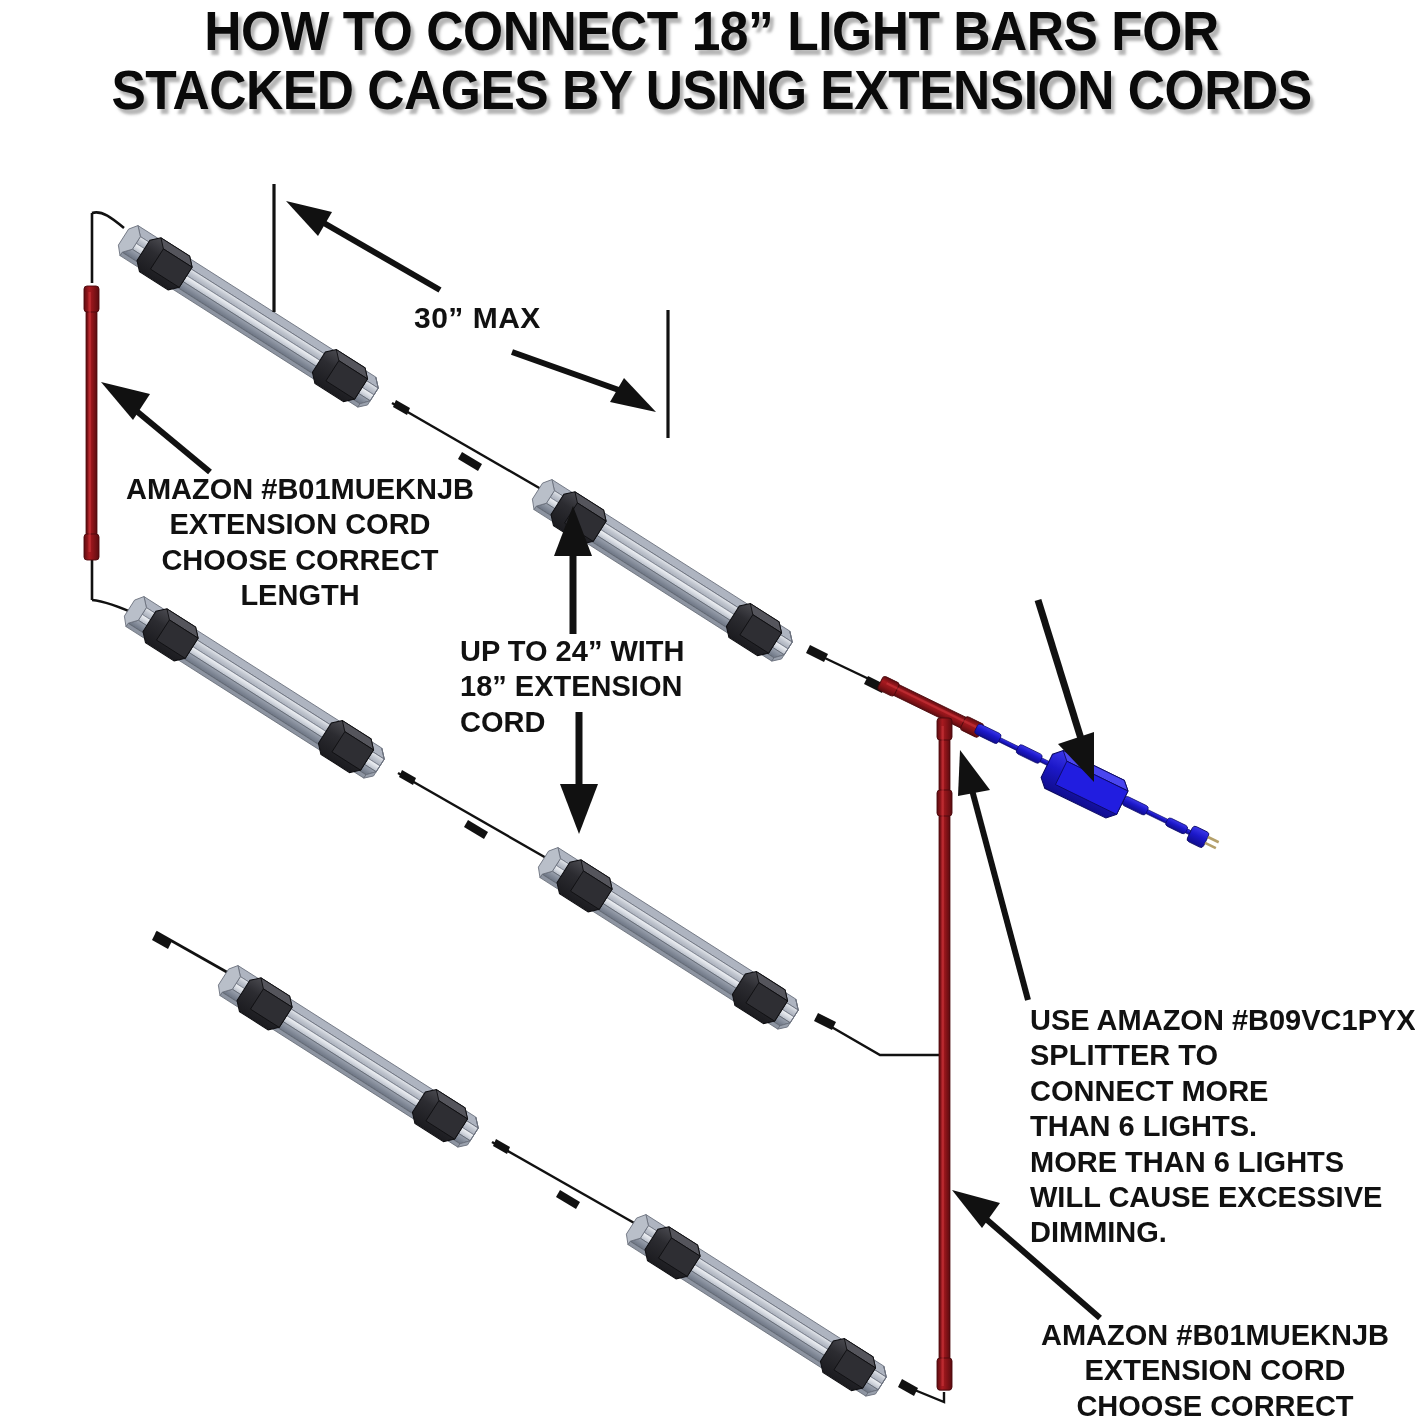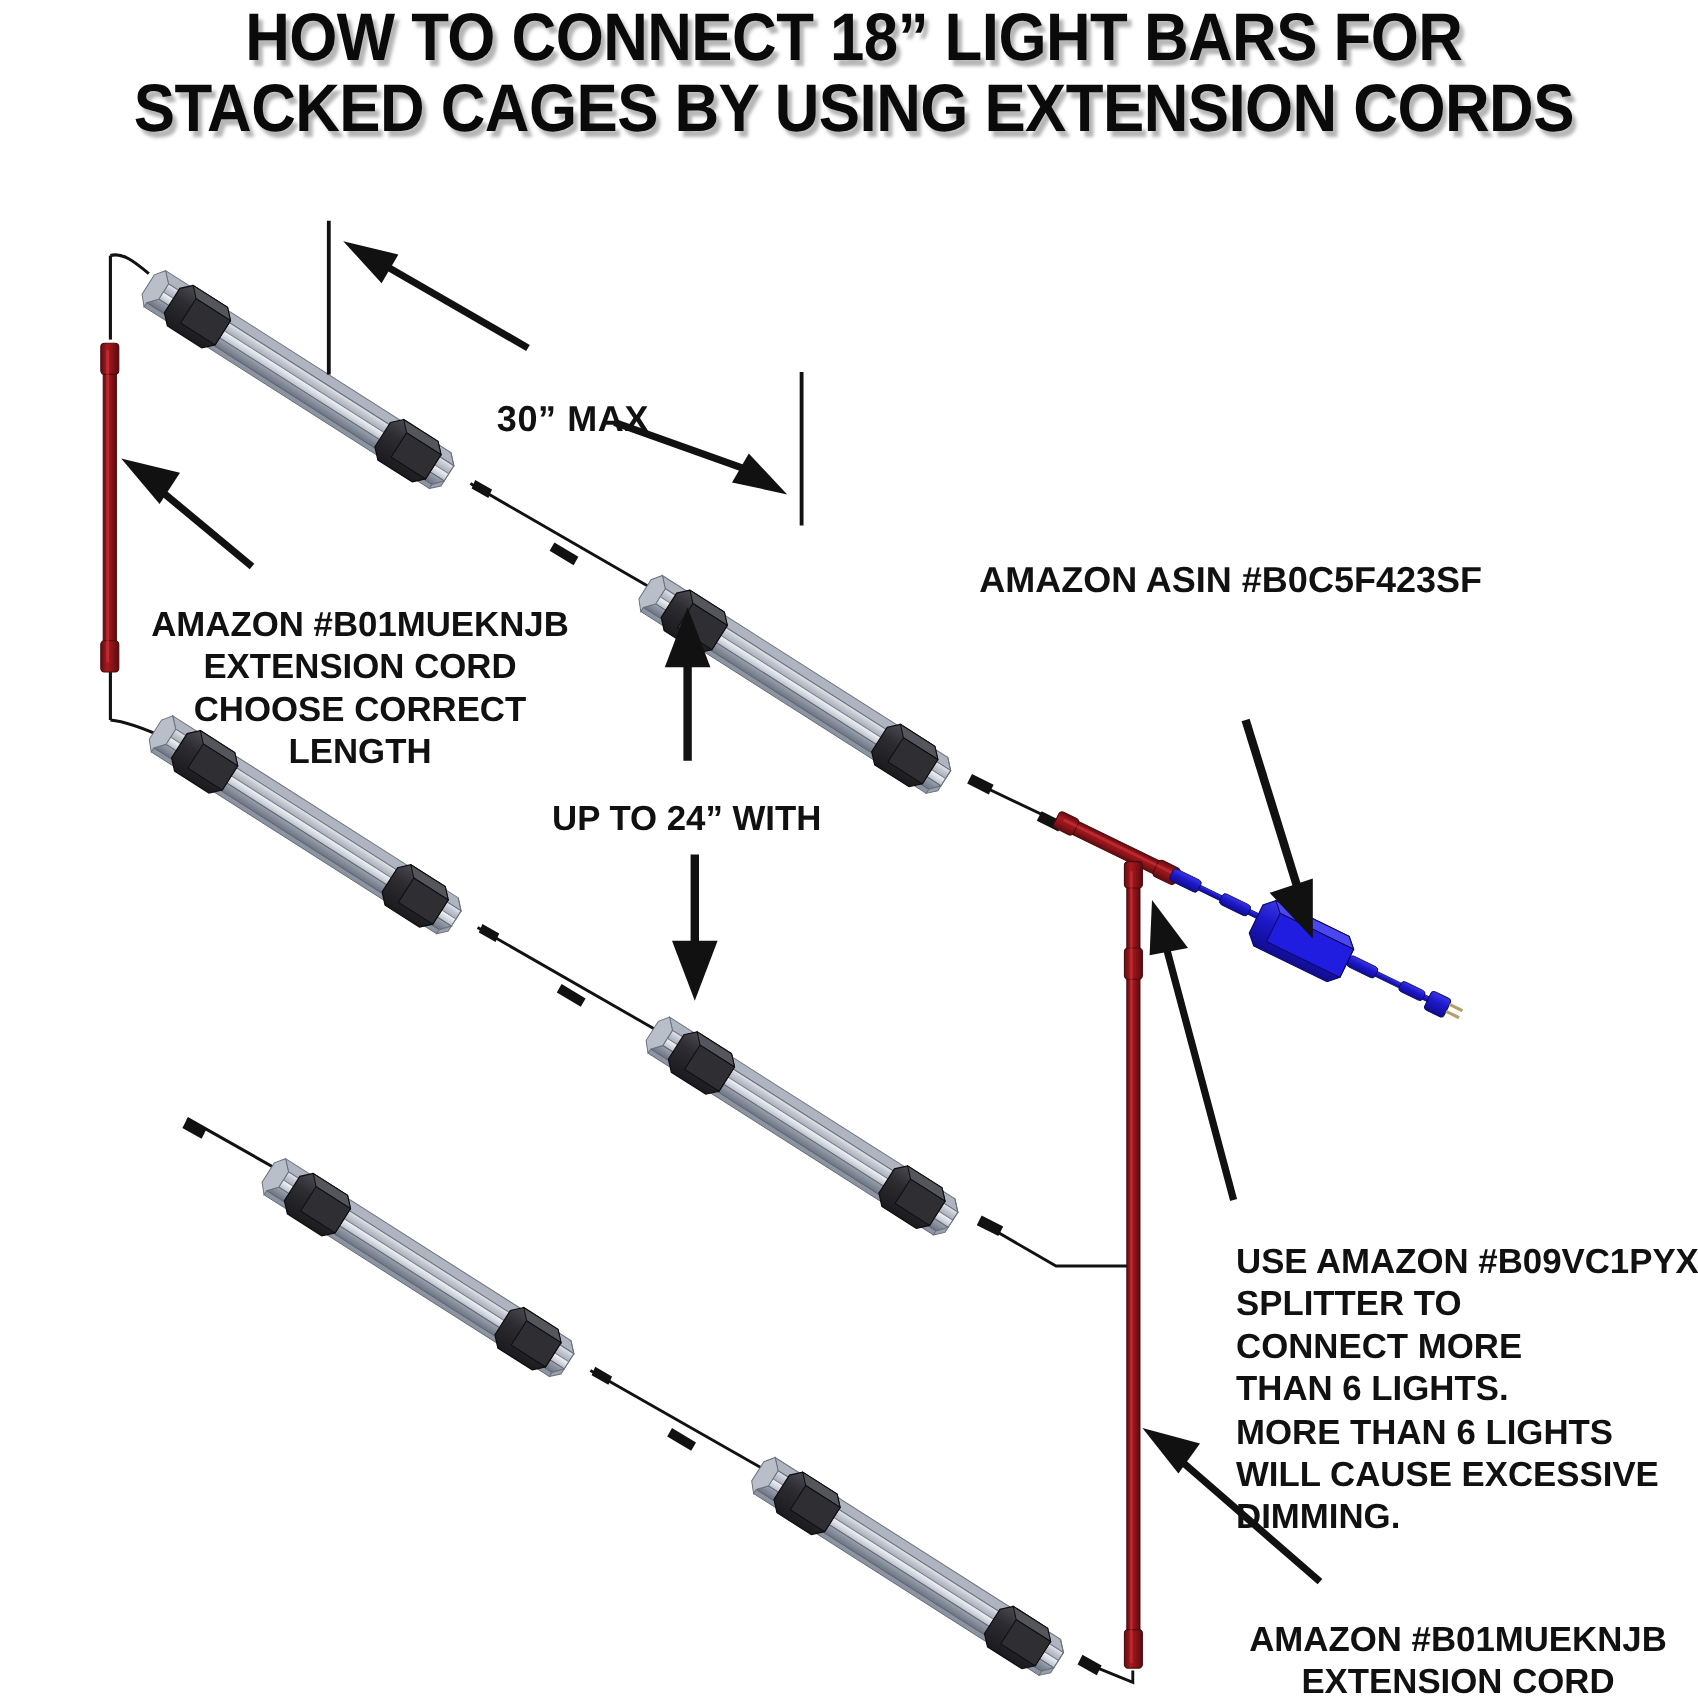--- a/index.html
+++ b/index.html
@@ -38,21 +38,20 @@
   }
 
   
   .annot {
     position: absolute;
     font-family: "Liberation Sans", sans-serif;
     font-weight: bold;
     color: #111111;
     white-space: nowrap;
     line-height: 1.22;
-    margin-top: 32px;
   }
   .annot .ln { display: block; }
 
   #annot-dim-30 {
     left: 414px; top: 300px;
     font-size: 30px;
     letter-spacing: 0.5px;
   }
   #annot-left-cord {
     left: 110px; top: 472px;
@@ -391,24 +390,24 @@
   </div>
 
   <div class="annot" id="annot-left-cord">
     <span class="ln">AMAZON #B01MUEKNJB</span>
     <span class="ln">EXTENSION CORD</span>
     <span class="ln">CHOOSE CORRECT LENGTH</span>
   </div>
 
   <div class="annot" id="annot-ext24">
     <span class="ln">UP TO 24” WITH</span>
+    <span class="ln">18” EXTENSION CORD</span>
   </div>
 
   <div class="annot" id="annot-asin-5a">
-    <span class="ln">AMAZON ASIN #B0C5F423SF</span>
   </div>
 
 
   <div class="annot" id="annot-splitter">
     <span class="ln">USE AMAZON #B09VC1PYXQ</span>
     <span class="ln"> SPLITTER TO</span>
     <span class="ln">CONNECT MORE</span>
     <span class="ln">THAN 6 LIGHTS.</span>
     <span class="ln">MORE THAN 6 LIGHTS</span>
     <span class="ln">WILL CAUSE EXCESSIVE</span>

